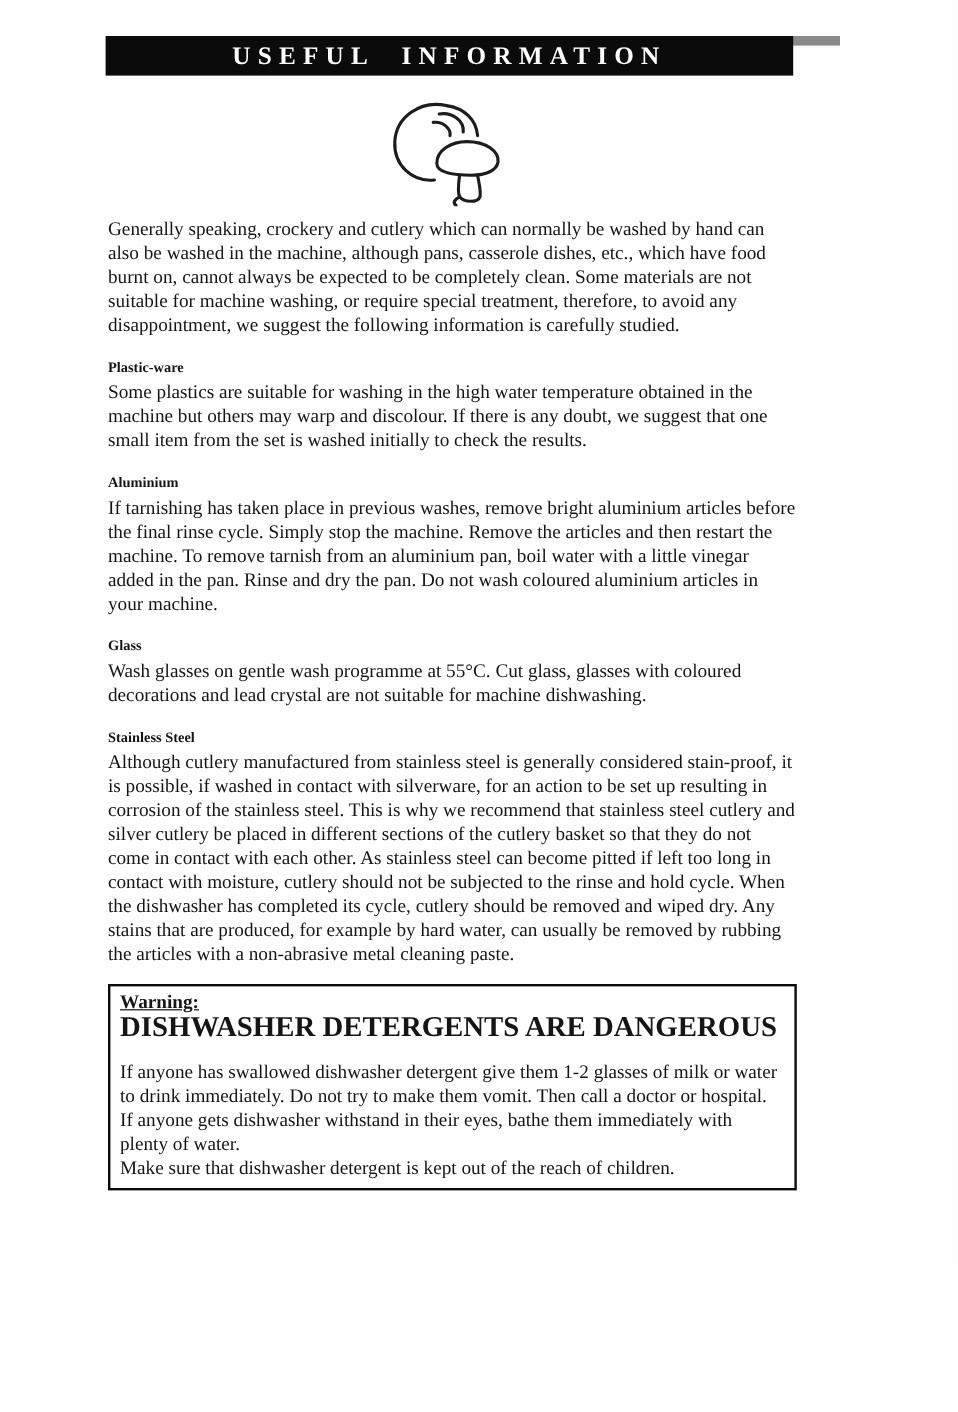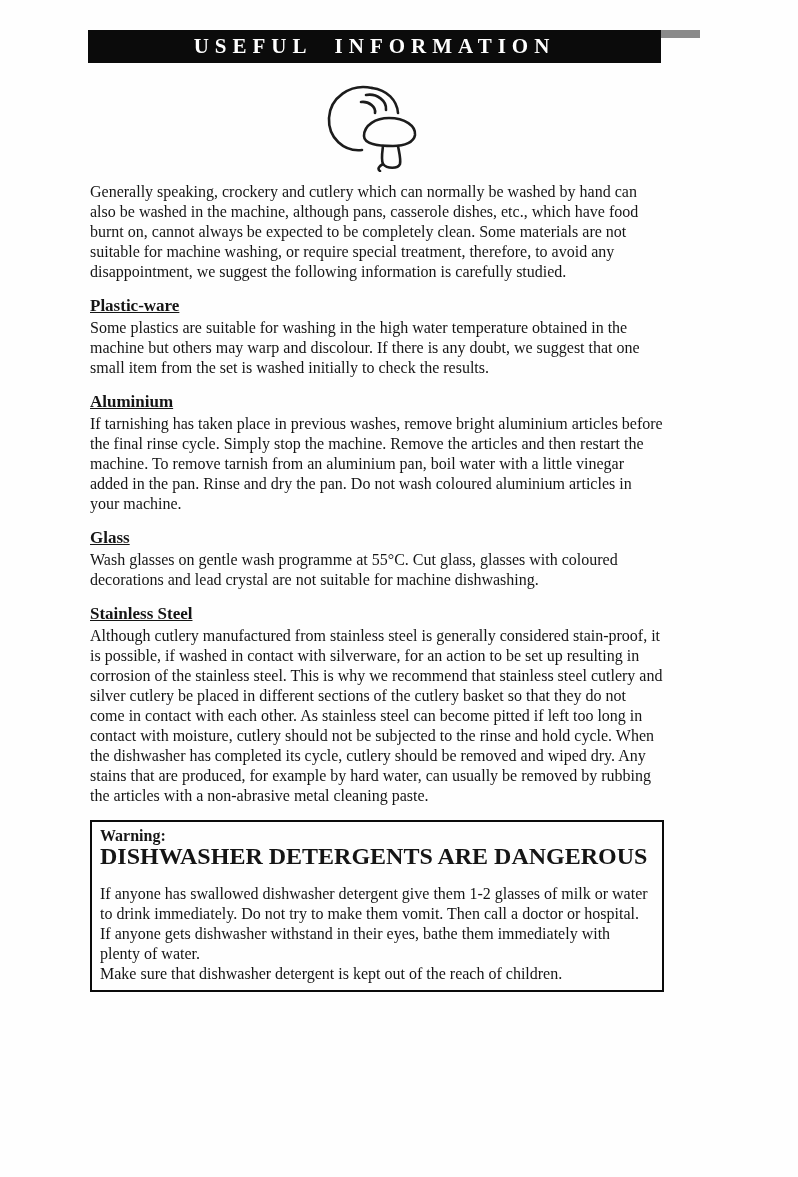--- a/index.html
+++ b/index.html
@@ -64,37 +64,37 @@
     font-size: 16px;
     line-height: 20px;
   }
   .content p {
     margin: 0 0 14px 0;
   }
   .content section {
     margin: 0 0 14px 0;
   }
   .content h3 {
-    font-size: 17px;
+    font-size: 12px;
     line-height: 20px;
     margin: 0 0 2px 0;
     font-weight: bold;
-    text-decoration: underline;
   }
   .content section p {
     margin: 0;
   }
   .warning-box {
     border: 2px solid #0b0b0b;
     padding: 4px 8px 6px 8px;
     margin-top: 4px;
   }
   .warn-label {
     font-weight: bold;
     margin: 0 !important;
+    text-decoration: underline;
   }
   .warn-title {
     font-weight: bold;
     font-size: 24px;
     margin: 0 0 18px 0 !important;
   }
   .warn-para {
     margin: 0 !important;
   }
 </style>

